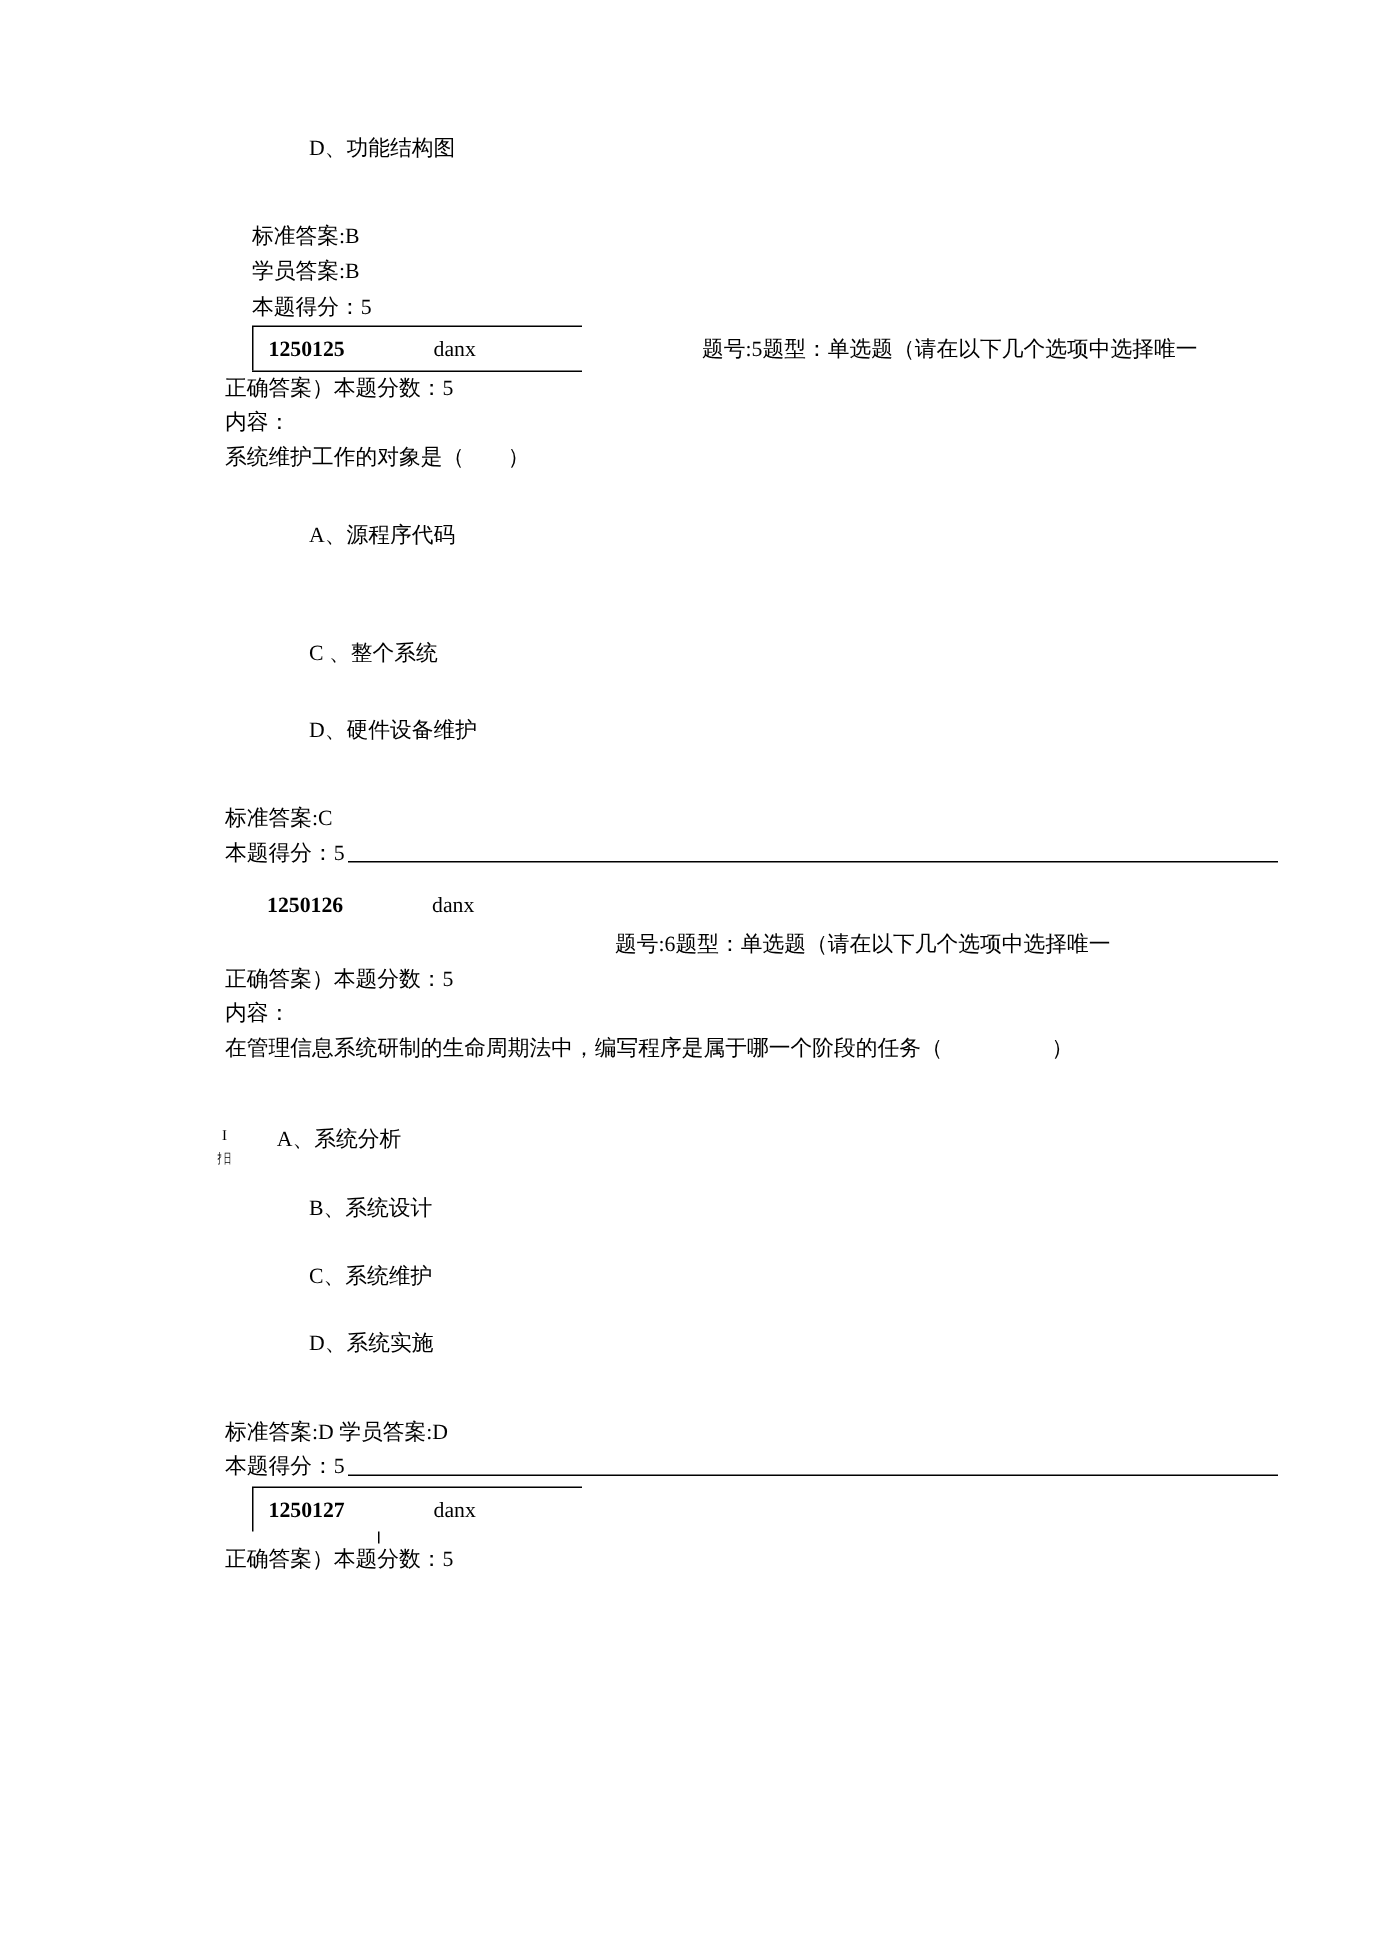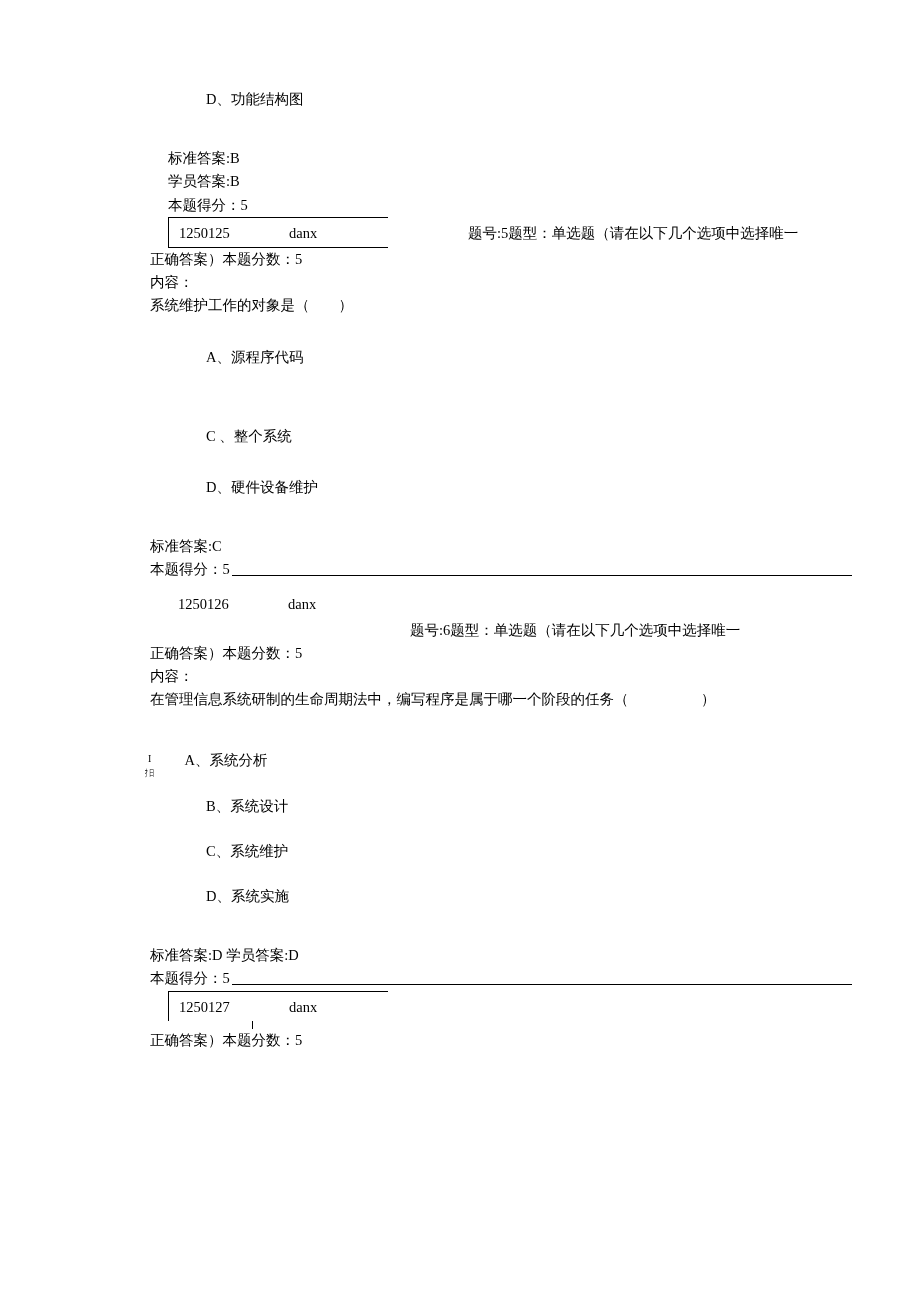--- a/index.html
+++ b/index.html
@@ -35,21 +35,21 @@
   .idbox {
     border-top: 1px solid #000;
     border-left: 1px solid #000;
     display: inline-flex;
     align-items: center;
     margin-left: 18px;
     padding: 4px 10px 2px 10px;
     width: 220px;
     box-sizing: border-box;
   }
-  .idbox .num { width: 110px; text-align: left; }
+  .idbox .num { width: 110px; text-align: left; font-weight: bold; }
   .idbox .tag { text-align: right; }
   .idrow {
     display: flex;
     align-items: baseline;
   }
   .idrow .meta {
     padding-left: 80px;
   }
   .hr-line {
     border-top: 1px solid #000;

